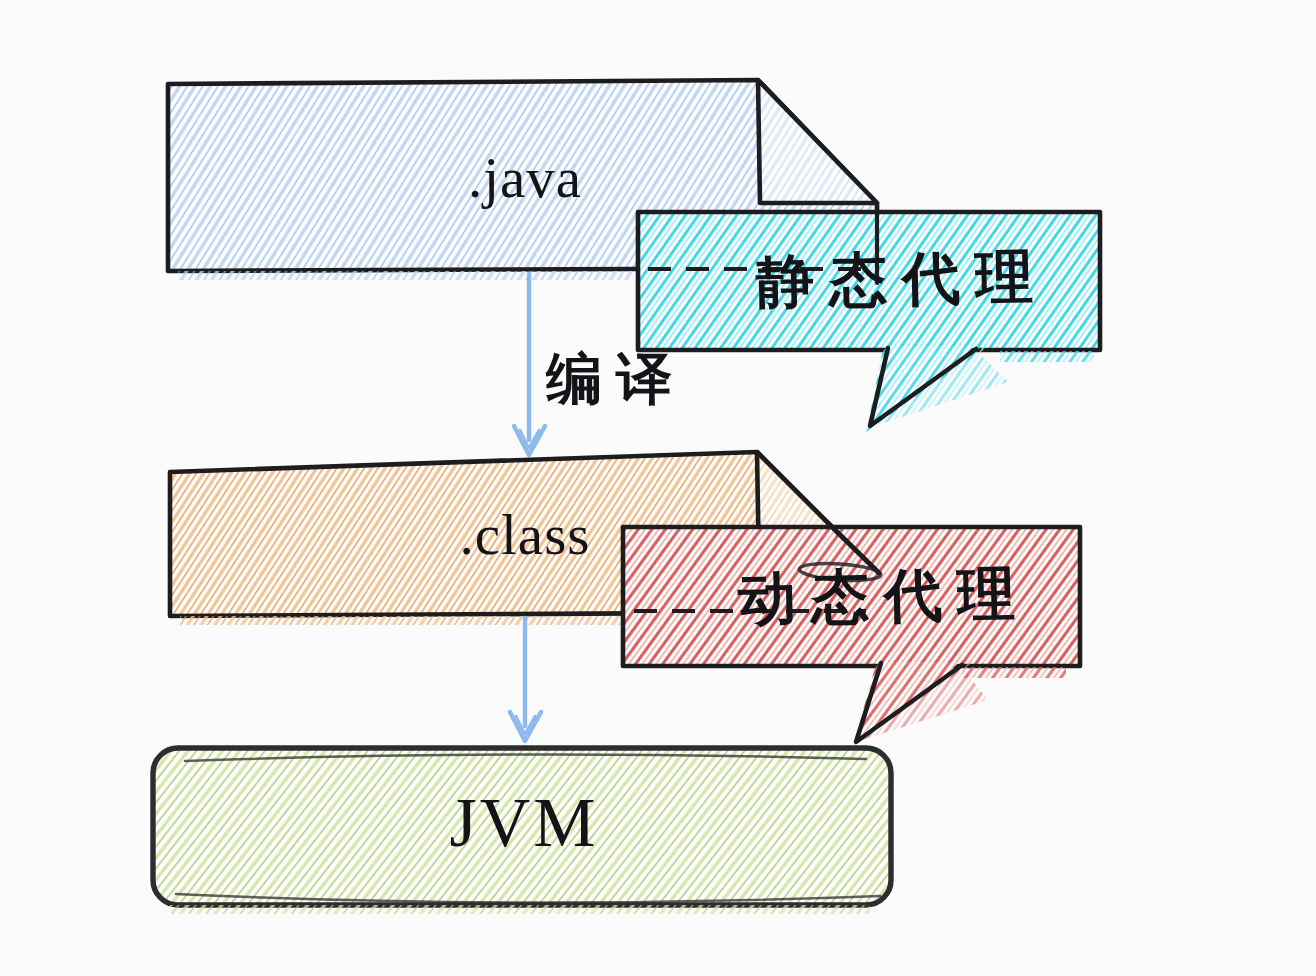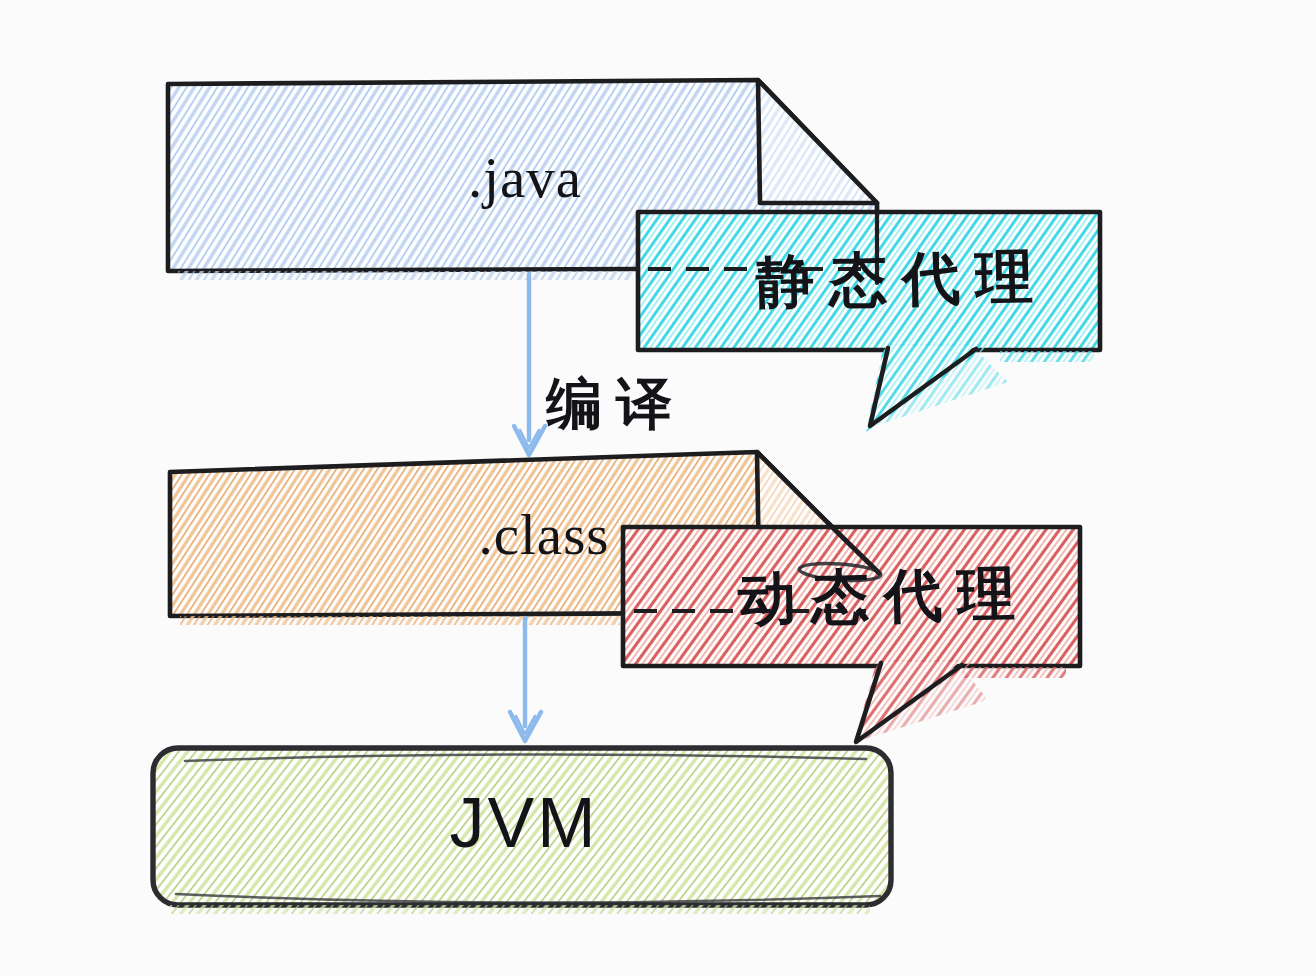--- a/index.html
+++ b/index.html
@@ -26,22 +26,22 @@
 
   .ink{stroke:var(--outline,#1d1d20);}
   .arrow{stroke:var(--arrow,#8cbaec);fill:none;stroke-linecap:round;stroke-linejoin:round;}
 
   .lbl{
     position:absolute;transform:translate(-50%,-50%);
     white-space:nowrap;color:var(--ink,#141418);
     user-select:none;
   }
   .lbl-file{font-family:"Liberation Serif", serif;font-size:57px;letter-spacing:1px;}
-  .lbl-jvm{font-family:Liberation Sans, sans-serif;font-size:70px;letter-spacing:3px;}
-  .lbl-cn{font-family:"DejaVu Sans", sans-serif;font-weight:600;font-size:56px;letter-spacing:14px;margin-top:25px;}
+  .lbl-jvm{font-family:Liberation Serif, serif;font-size:70px;letter-spacing:3px;}
+  .lbl-cn{font-family:"DejaVu Sans", sans-serif;font-weight:600;font-size:56px;letter-spacing:14px;}
   .lbl-callout{font-family:"DejaVu Sans", sans-serif;font-weight:600;font-size:58px;letter-spacing:15px;transform:translate(-50%,-50%) rotate(-1.2deg);}
 </style>
 </head>
 <body style="background: rgb(251, 251, 252);">
 
 <div class="stage">
 
 <svg width="1316" height="976" viewBox="0 0 1316 976">
   <defs>
     <pattern id="h-java" patternUnits="userSpaceOnUse" width="13" height="12" patternTransform="rotate(32)">
@@ -127,21 +127,21 @@
     <rect x="962" y="667" width="104" height="11" fill="url(#h-red)" opacity="0.8"></rect>
 
     <line x1="828" y1="523" x2="879" y2="573" class="ink" stroke-width="5" stroke-linecap="round"></line>
     <ellipse cx="840" cy="572" rx="41" ry="8" fill="none" stroke="#26262a" stroke-width="3.4" opacity="0.85" transform="rotate(4 840 572)"></ellipse>
 
     <line x1="634" y1="611" x2="866" y2="611" class="ink" stroke-width="4.2" stroke-dasharray="23 15"></line>
   </g>
 </svg>
 
 <div class="lbl lbl-file" style="left:525px;top:177px;">.java</div>
-<div class="lbl lbl-file" style="left:525px;top:534px;padding-left:38px;">.class</div>
+<div class="lbl lbl-file" style="left:525px;top:534px;">.class</div>
 <div class="lbl lbl-jvm" style="left:524px;top:823px;">JVM</div>
 
 <div class="lbl lbl-cn" style="left:616px;top:380px;">编译</div>
 
 <div class="lbl lbl-callout" style="left:902px;top:280px;">静态代理</div>
 <div class="lbl lbl-callout" style="left:884px;top:597px;">动态代理</div>
 
 </div>
 
 </body></html>

